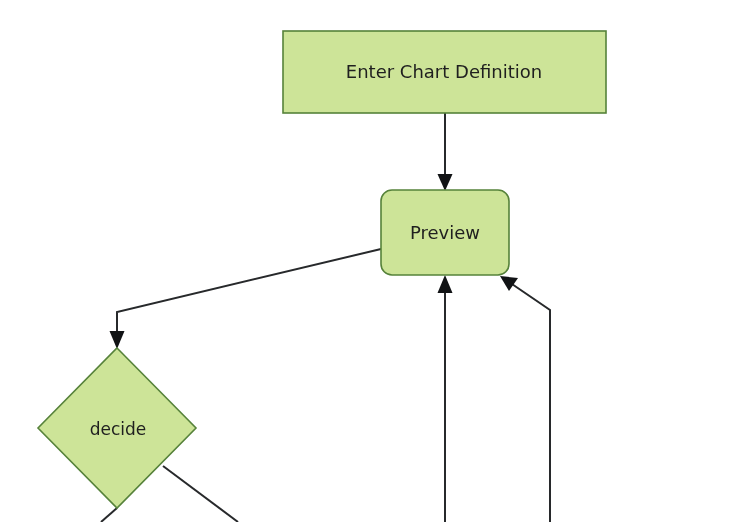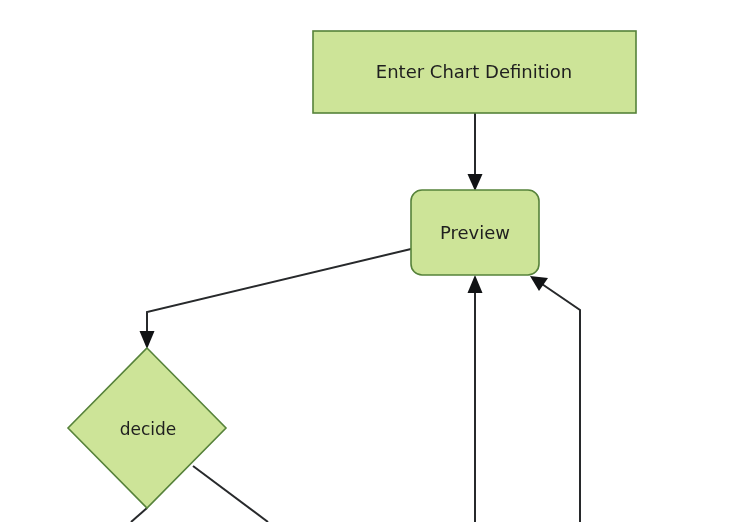--- a/index.html
+++ b/index.html
@@ -9,21 +9,20 @@
   }
   body {
     font-family: "DejaVu Sans", sans-serif;
   }
   #diagram-canvas {
     position: relative;
     width: 623px;
     height: 522px;
     background: #ffffff;
     overflow: hidden;
-    margin-left: 30px;
   }
   #flow-svg {
     position: absolute;
     top: 0;
     left: 0;
     width: 740px;
     height: 522px;
   }
   .node-shape {
     fill: #cde498;

